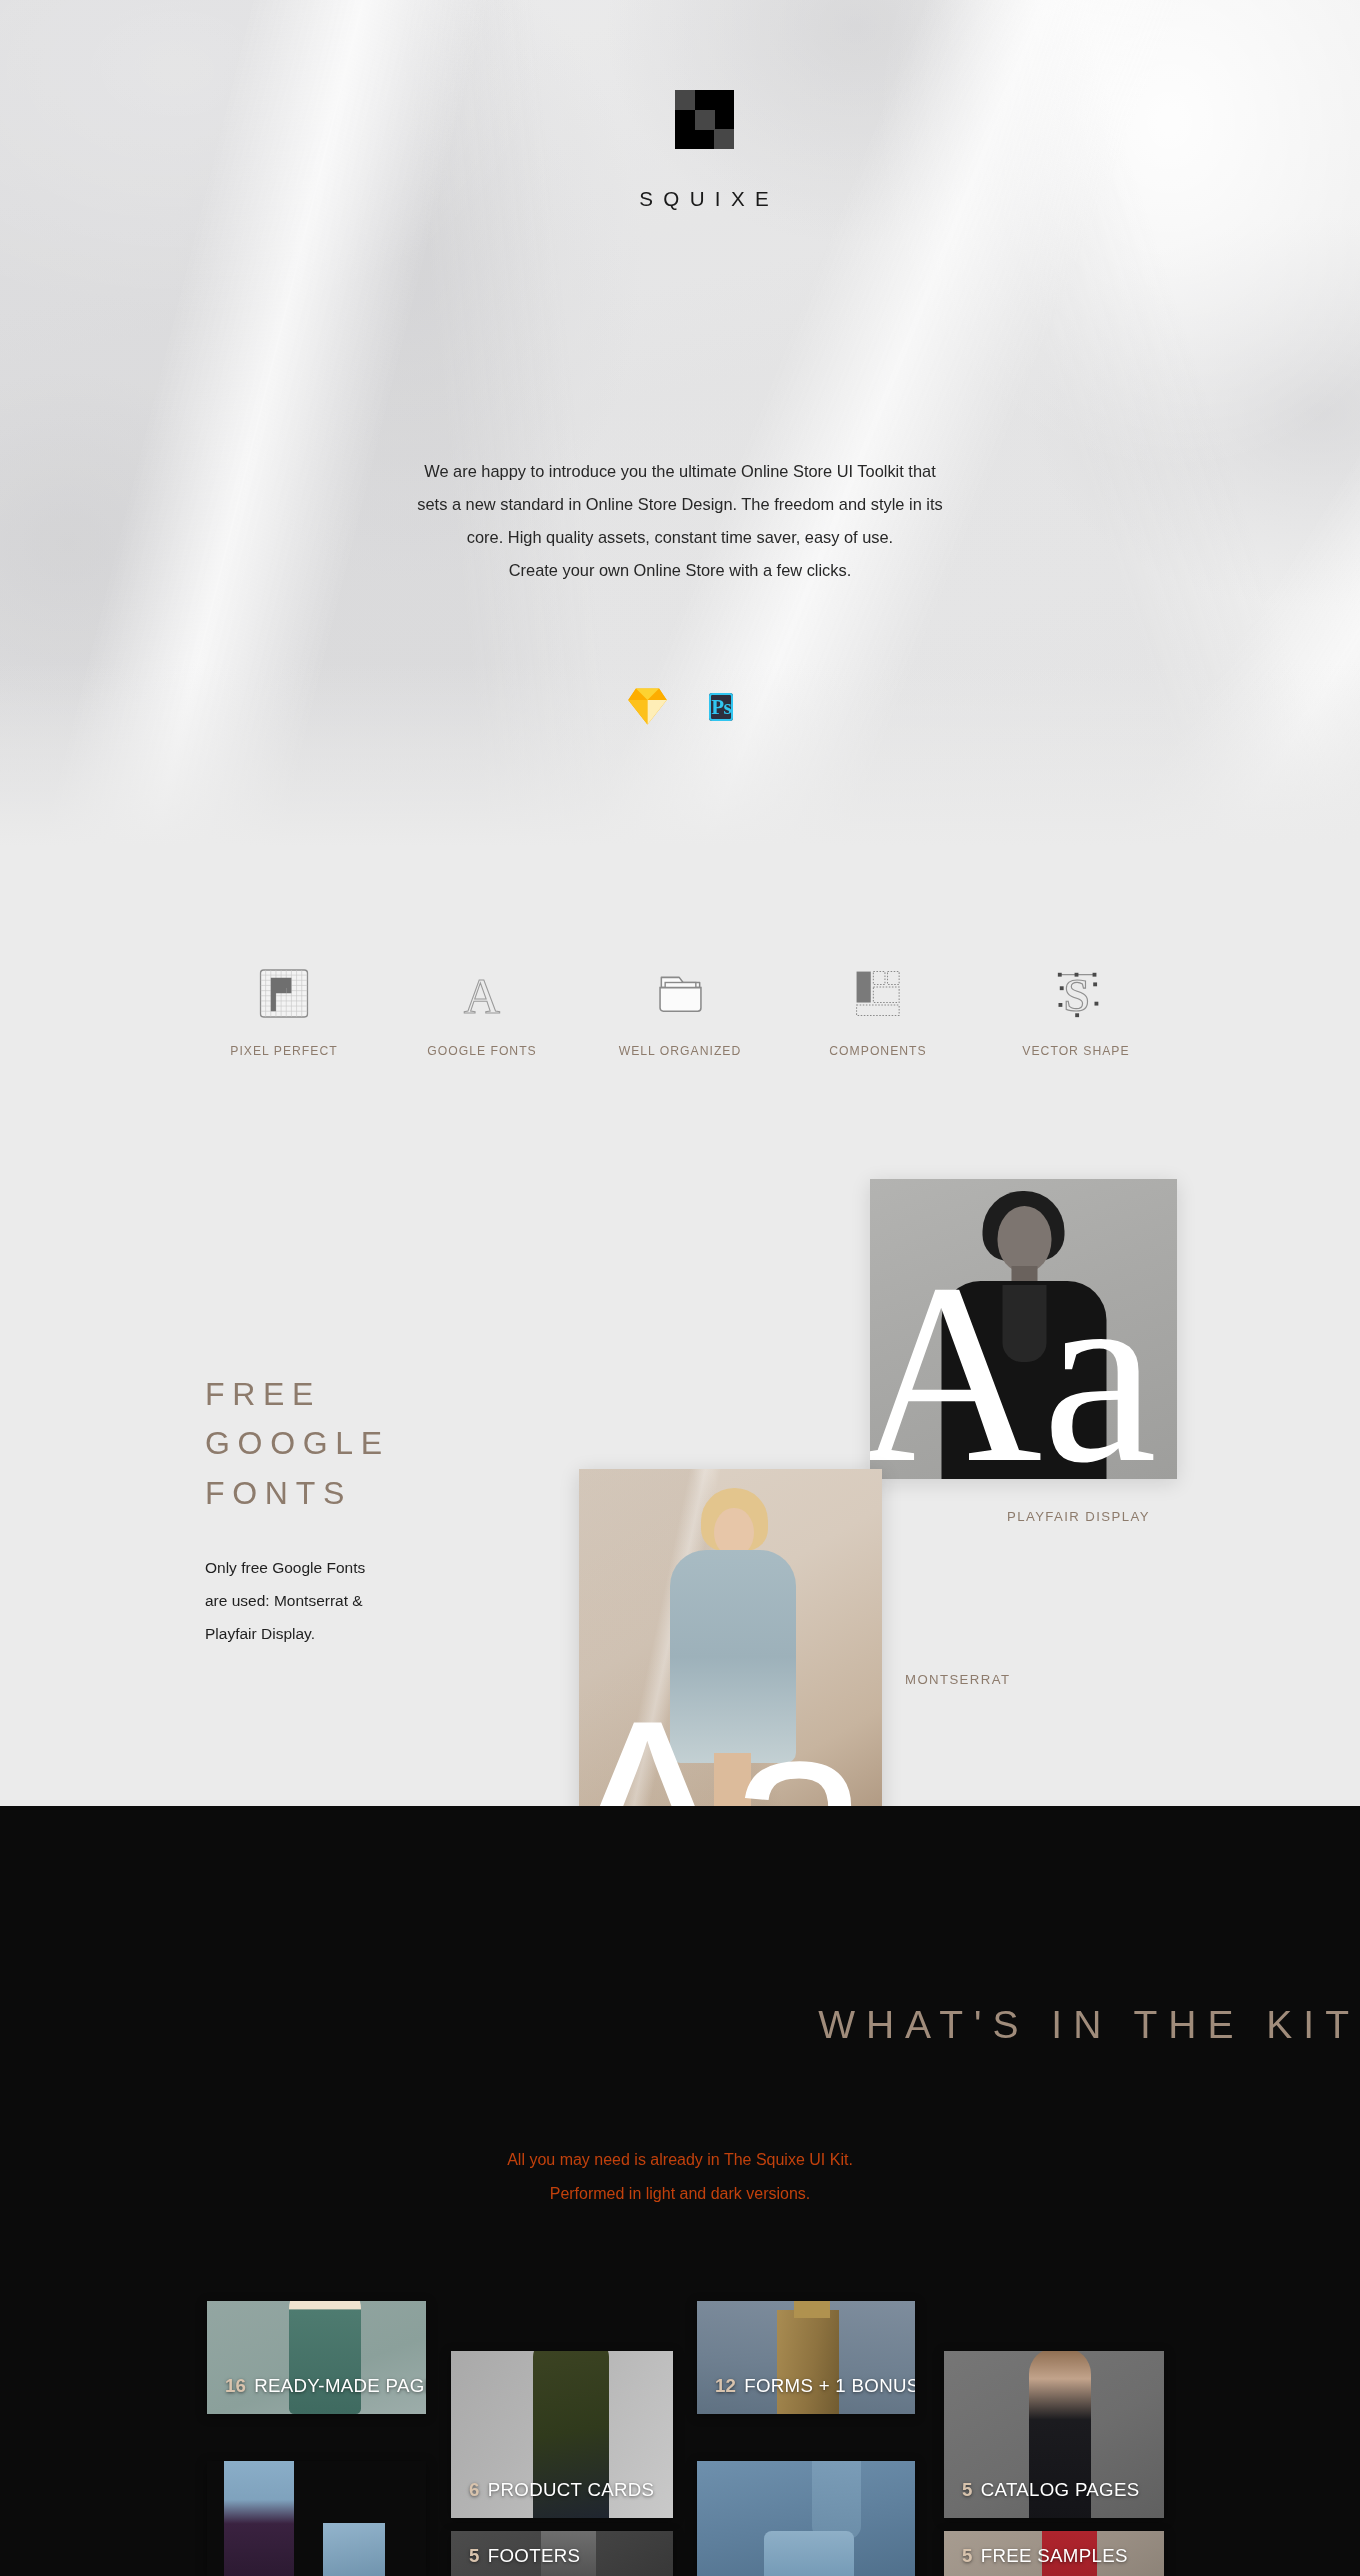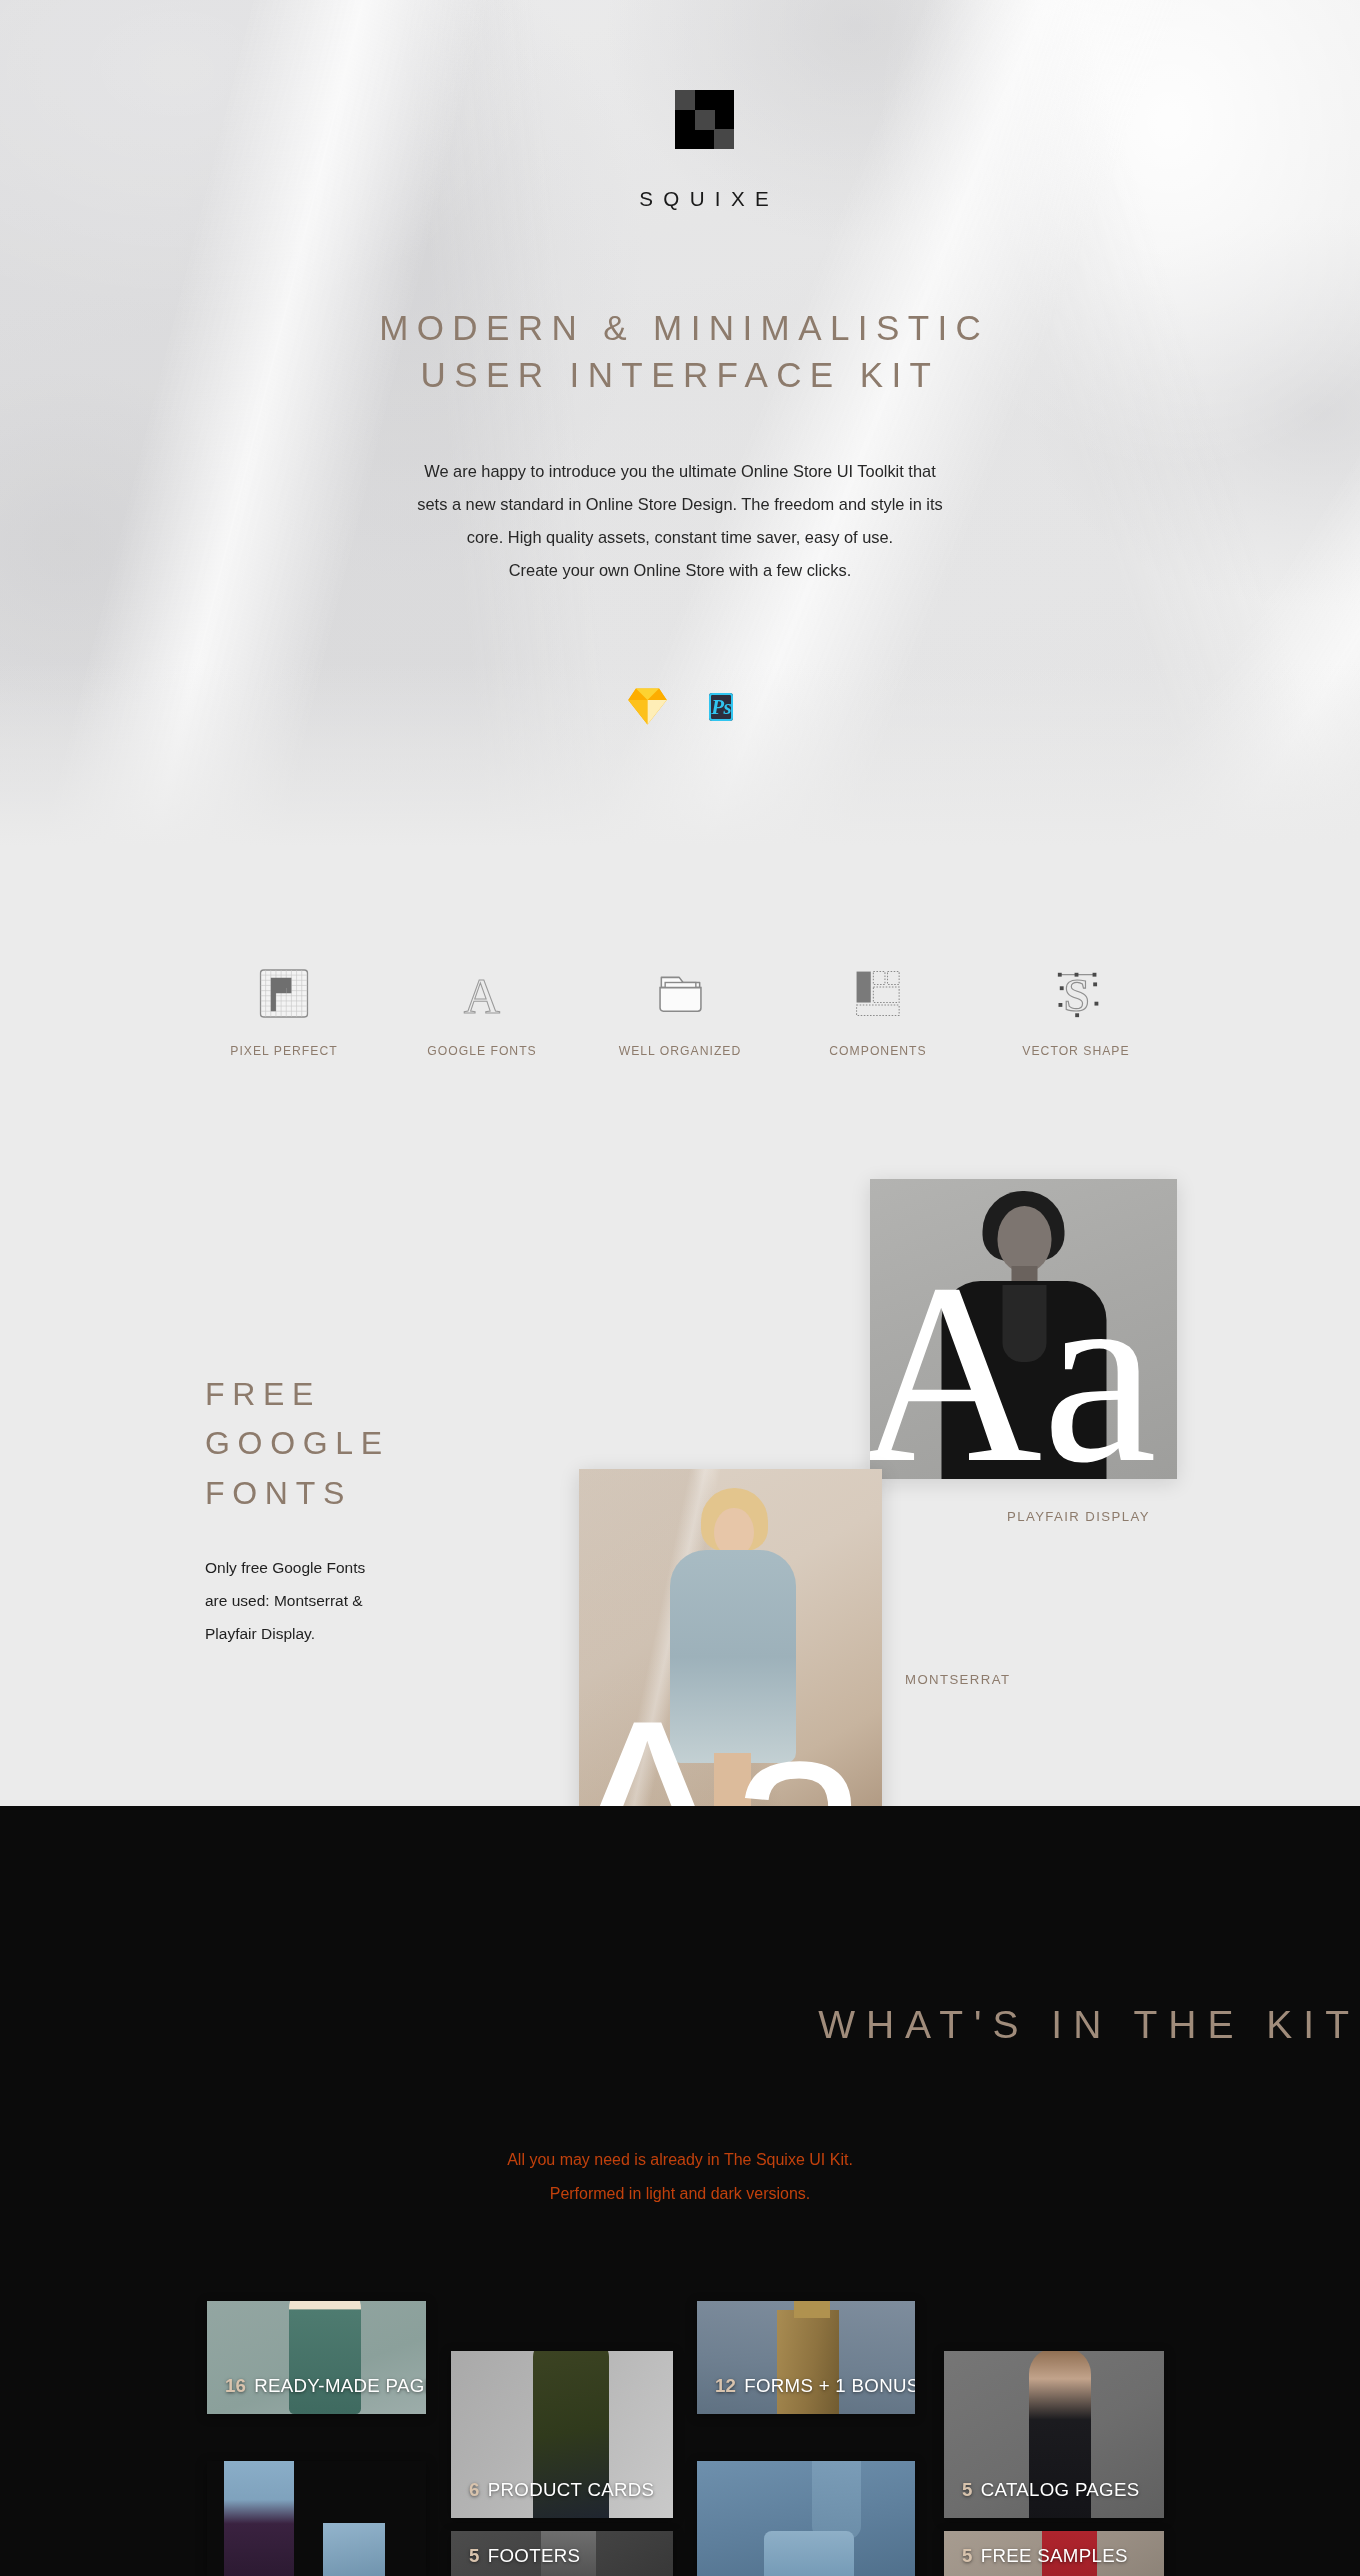--- a/index.html
+++ b/index.html
@@ -63,21 +63,21 @@
     letter-spacing:8.4px; color:#8d7b6c; text-indent:8.4px;
   }
   .subcopy {
     position:absolute; left:50%; transform:translateX(-50%); top:455px;
     width:747px; text-align:center;
     font-size:16.4px; line-height:2.02; color:#272727; font-weight:400;
   }
 
   
   .apps { position:absolute; left:0; top:687px; width:100%; text-align:center; }
-  .apps .slot { display:inline-block; vertical-align:middle; margin:0 19.3px;font-style:italic; }
+  .apps .slot { display:inline-block; vertical-align:middle; margin:0 19.3px; }
   .sketch { width:41px; height:39px; }
   .ps-icon {
     width:40px; height:40px; background:#2d2e3d;
     border:2.6px solid #31c5f0; border-radius:3.2px;
     color:#31c5f0; font-size:21px; font-weight:700;
     line-height:35px; text-align:center;
     font-family:"Liberation Serif", serif; letter-spacing:-0.6px;
   }
 
   
@@ -184,24 +184,20 @@
     <div class="hero-fade"></div>
   </section>
 
   <div class="logo-wrap">
     <div class="logo-mark">
       <i class="a"></i><i class="b"></i><i class="c"></i>
     </div>
     <div class="brand">SQUIXE</div>
   </div>
 
-  <h1 class="headline">
-    <span>MODERN &amp; MINIMALISTIC</span><br>
-    <span>USER INTERFACE KIT</span>
-  </h1>
 
   <p class="subcopy">
     <span>We are happy to introduce you the ultimate Online Store UI Toolkit that</span><br>
     <span>sets a new standard in Online Store Design. The freedom and style in its</span><br>
     <span>core. High quality assets, constant time saver, easy of use.</span><br>
     <span>Create your own Online Store with a few clicks.</span>
   </p>
 
   <div class="apps">
     <span class="slot">

